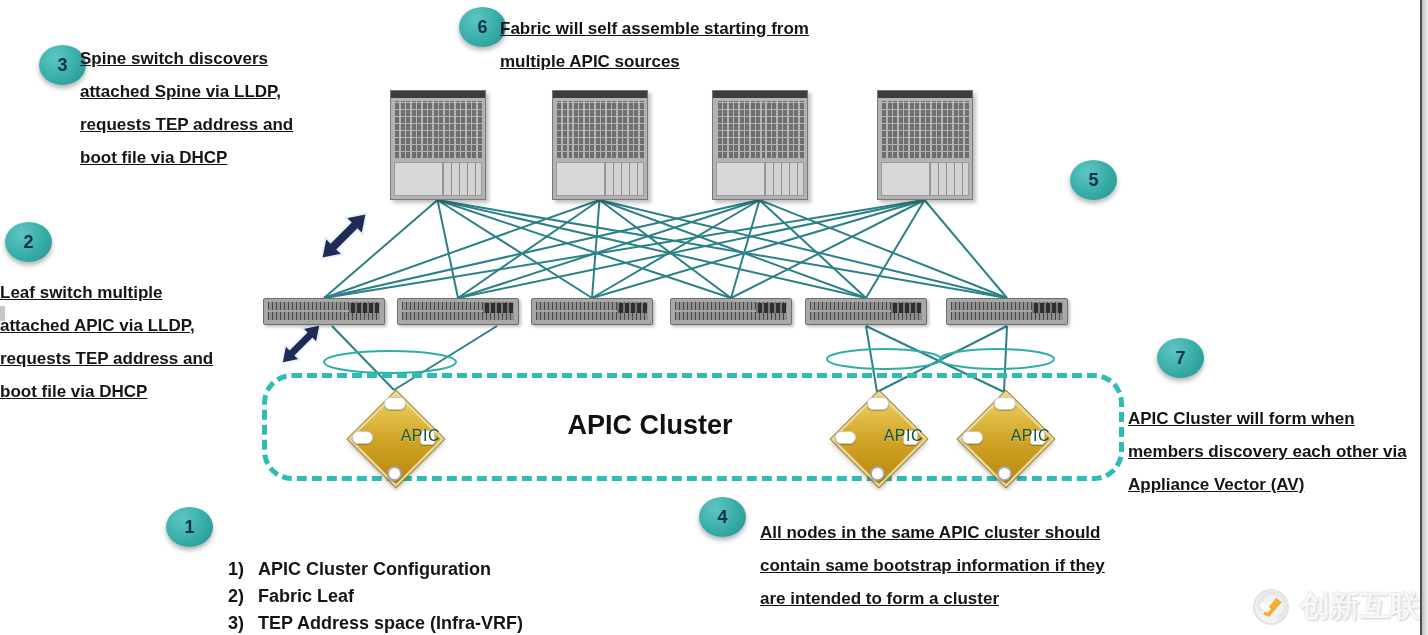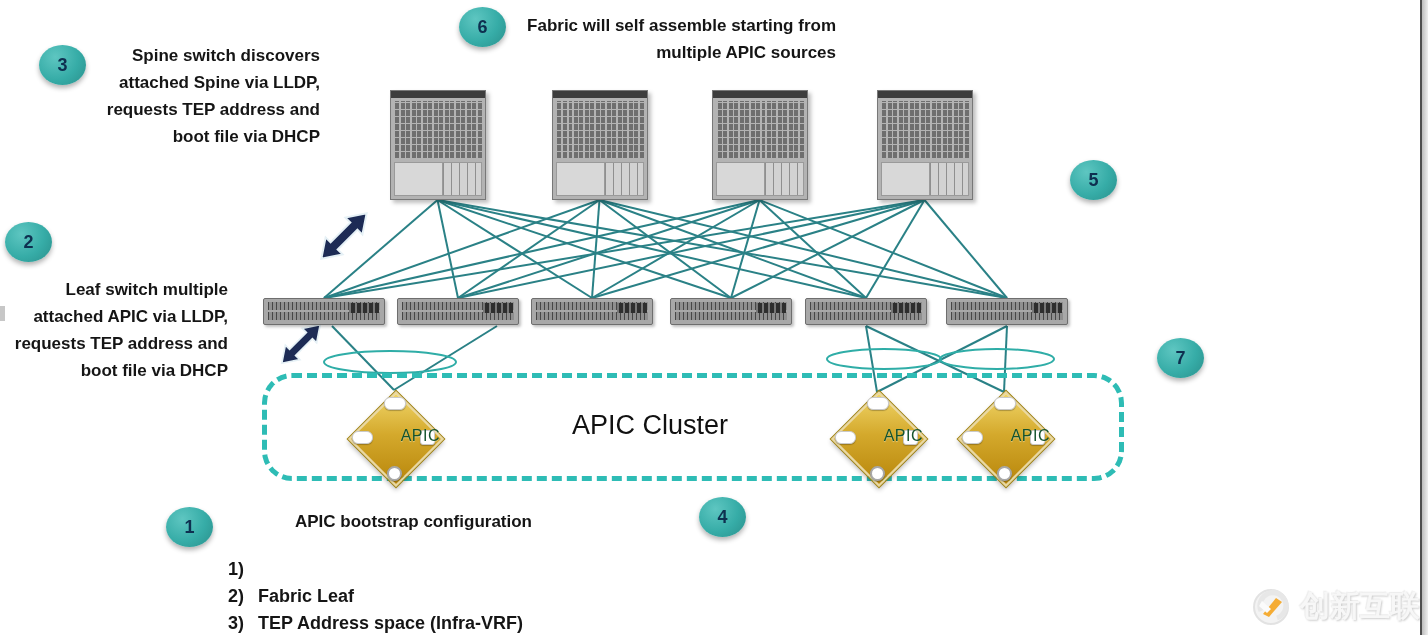--- a/index.html
+++ b/index.html
@@ -6,22 +6,22 @@
   .stage{position:relative;width:1428px;height:635px;background:#ffffff;overflow:hidden;
          font-family:"Liberation Sans",sans-serif;color:#151515;}
   svg.layer{position:absolute;left:0;top:0;}
 
   
   .badge{position:absolute;width:47px;height:40px;border-radius:50%;
          background:radial-gradient(circle at 35% 30%,#5ec6c1,#36aca7 55%,#2a8f8b);
          box-shadow:0 3px 5px rgba(0,0,0,.3);
          display:flex;align-items:center;justify-content:center;
          font-size:18px;font-weight:bold;color:#0e3050;}
-  .txt{position:absolute;font-weight:bold;font-size:17px;line-height:27px;
-       text-align:right;white-space:pre-line;color:#151515;}
+  .txt{position:absolute;font-weight:bold;font-size:17px;line-height:33px;
+       text-align:left;white-space:pre-line;color:#151515;text-decoration:underline;}
 
   
   .spine{position:absolute;width:96px;height:110px;background:#b3b3b3;border:1px solid #787878;
          box-shadow:3px 3px 4px rgba(0,0,0,.25);box-sizing:border-box;}
   .spine-top{height:7px;background:#3d3d3d;}
   .spine-ports{height:58px;margin:3px 3px 0;background-color:#6e6e6e;
          background-image:repeating-linear-gradient(0deg,#b3b3b3 0 1.5px,transparent 1.5px 7px),
                           repeating-linear-gradient(90deg,#b3b3b3 0 1.5px,transparent 1.5px 5.5px);}
   .spine-lower{position:relative;height:32px;margin:3px;background:#cfcfcf;border:1px solid #9a9a9a;display:flex;}
   .spine-psu{flex:1;border-right:1px solid #9a9a9a;background:#d8d8d8;}
@@ -46,21 +46,21 @@
   .apic-ic{position:absolute;background:#fff;border:1px solid #c9c9c9;box-shadow:0 1px 1px rgba(0,0,0,.25);}
   .ic-top{left:36px;top:6px;width:20px;height:11px;border-radius:6px;}
   .ic-left{left:4px;top:40px;width:19px;height:11px;border-radius:6px;}
   .ic-right{right:5px;top:39px;width:13px;height:13px;border-radius:3px;}
   .ic-bottom{left:39px;bottom:2px;width:15px;height:15px;border-radius:50%;border:2px solid #a8a8a8;box-sizing:border-box;}
 
   
   .cluster-box{position:absolute;left:262px;top:373px;width:862px;height:108px;
         border:5px dashed #2ebcb5;border-radius:30px;box-sizing:border-box;}
   .cluster-label{position:absolute;left:520px;top:410px;width:260px;text-align:center;
-        font-size:27px;font-weight:normal;color:#111;}
+        font-size:27px;font-weight:bold;color:#111;}
 
   
   .blist{position:absolute;left:228px;top:556px;font-size:18px;font-weight:bold;line-height:27px;}
   .blist-item{display:flex;}
   .blist-num{width:30px;}
 
   
   .watermark{position:absolute;right:8px;bottom:8px;display:flex;align-items:center;gap:9px;opacity:.92;}
   .wm-text{font-size:30px;font-weight:bold;color:#f7f7f7;
         text-shadow:1px 1px 2px #c9c9c9,-1px -1px 1px #ececec;}
@@ -231,35 +231,41 @@
   <div class="badge" style="left:1070px;top:160px">
       <span>5</span>
     </div>
   <div class="badge" style="left:459px;top:7px">
       <span>6</span>
     </div>
   <div class="badge" style="left:1157px;top:338px">
       <span>7</span>
     </div>
 
-  <div class="txt" style="left:282px;top:508px;width:250px">APIC bootstrap configuration</div>
   <div class="txt" style="left:0px;top:276px;width:228px">Leaf switch multiple
 attached APIC via LLDP,
 requests TEP address and
 boot file via DHCP</div>
   <div class="txt" style="left:80px;top:42px;width:240px">Spine switch discovers
 attached Spine via LLDP,
 requests TEP address and
 boot file via DHCP</div>
+  <div class="txt" style="left:760px;top:516px;width:356px">All nodes in the same APIC cluster should
+contain same bootstrap information if they
+are intended to form a cluster</div>
   <div class="txt" style="left:500px;top:12px;width:336px">Fabric will self assemble starting from
 multiple APIC sources</div>
+  <div class="txt" style="left:1128px;top:402px;width:300px">APIC Cluster will form when
+members discovery each other via
+Appliance Vector (AV)</div>
 
   <div class="blist">
     <div class="blist-item">
       <span class="blist-num">1)</span>
+      <span>APIC Cluster Configuration</span>
     </div>
     <div class="blist-item">
       <span class="blist-num">2)</span>
       <span>Fabric Leaf</span>
     </div>
     <div class="blist-item">
       <span class="blist-num">3)</span>
       <span>TEP Address space (Infra-VRF)</span>
     </div>
   </div>

